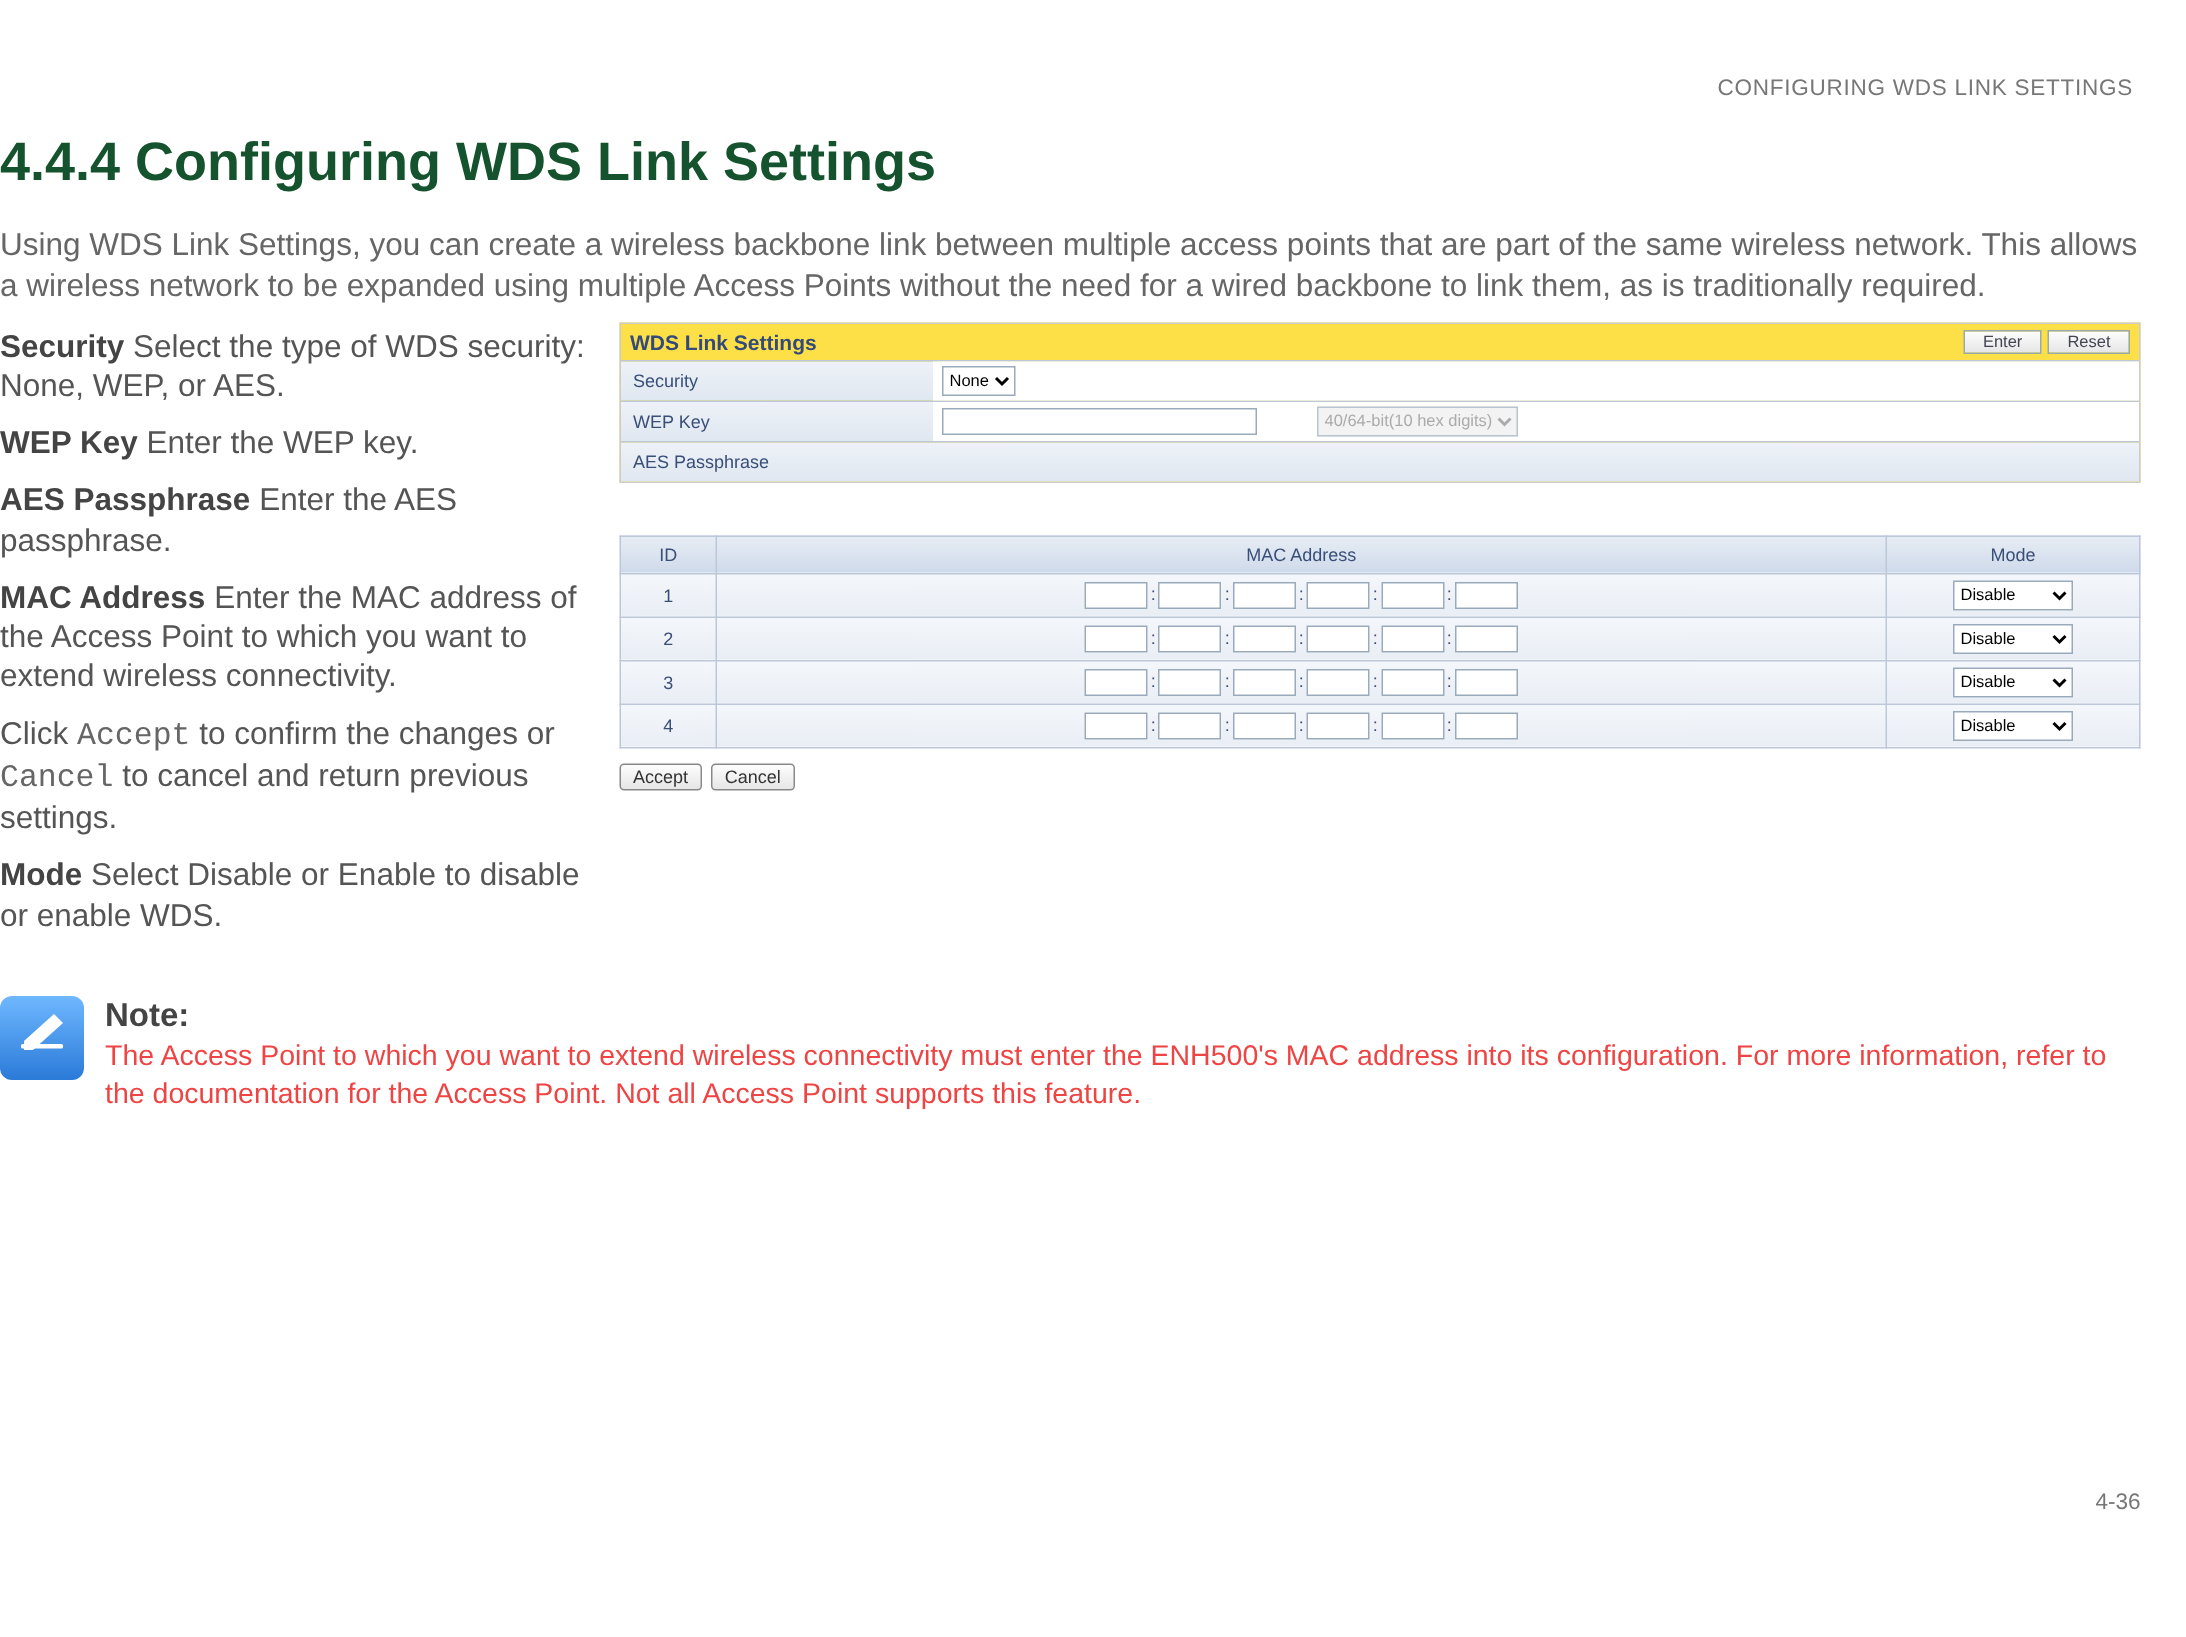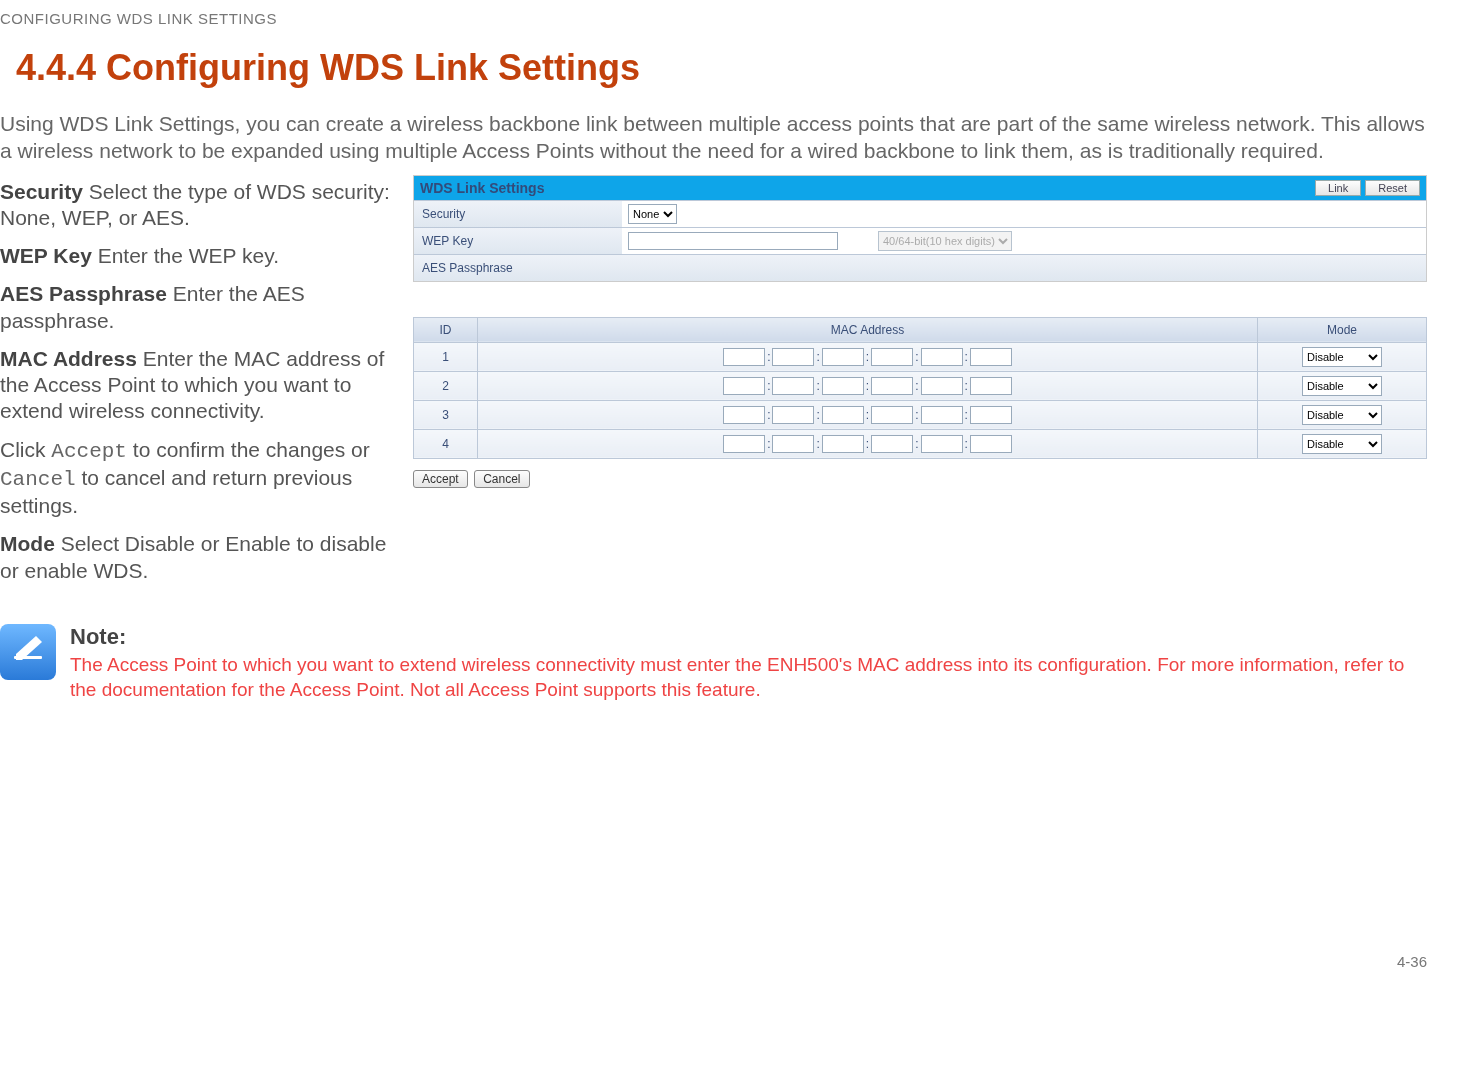--- a/index.html
+++ b/index.html
@@ -8,31 +8,33 @@
     padding: 0;
     color: #555;
     width: 1457px;
     box-sizing: border-box;
   }
   .page {
     padding: 10px 30px 20px 0px;
     position: relative;
   }
   .header-right {
+    text-align: right;
     font-variant: small-caps;
     font-size: 15px;
     color: #777;
     letter-spacing: 0.5px;
     padding-right: 5px;
+    margin-top: 40px;
   }
   h1 {
     font-size: 36px;
     font-weight: bold;
-    color: #c2410c;
-    margin: 20px 0 18px 16px;
+    color: #14532d;
+    margin: 20px 0 18px 0;
   }
   .intro {
     font-size: 21px;
     color: #666;
     line-height: 1.3;
     margin-bottom: 10px;
   }
   .two-col {
     display: flex;
     gap: 18px;
@@ -47,21 +49,21 @@
   .left-col p { margin: 4px 0 12px 0; }
   .left-col b { color: #444; }
   .mono { font-family: "Courier New", monospace; color:#666; }
   .right-col {
     flex: 1;
     position: relative;
   }
   
   .panel {
     border: 1px solid #ccc;
-    background: #0ea5e9;
+    background: #fde047;
     font-size: 12px;
     color: #4a5a7a;
   }
   .panel-title-row {
     display: flex;
     align-items: center;
     padding: 4px 6px;
   }
   .panel-title {
     font-weight: bold;
@@ -194,21 +196,21 @@
       <p>
         <span>Click </span><span class="mono">Accept</span><span> to confirm the changes or </span><span class="mono">Cancel</span><span> to cancel and return previous settings.</span>
       </p>
       <p><b>Mode</b><span>  Select Disable or Enable to disable or enable WDS.</span></p>
     </div>
 
     <div class="right-col">
       <div class="panel">
         <div class="panel-title-row">
           <span class="panel-title">WDS Link Settings</span>
-          <button class="btn-sm">Link</button>
+          <button class="btn-sm">Enter</button>
           <button class="btn-sm">Reset</button>
         </div>
         <div class="row">
           <div class="row-label">Security</div>
           <div class="row-content">
             <select>
               <option>None</option>
             </select>
           </div>
         </div>

